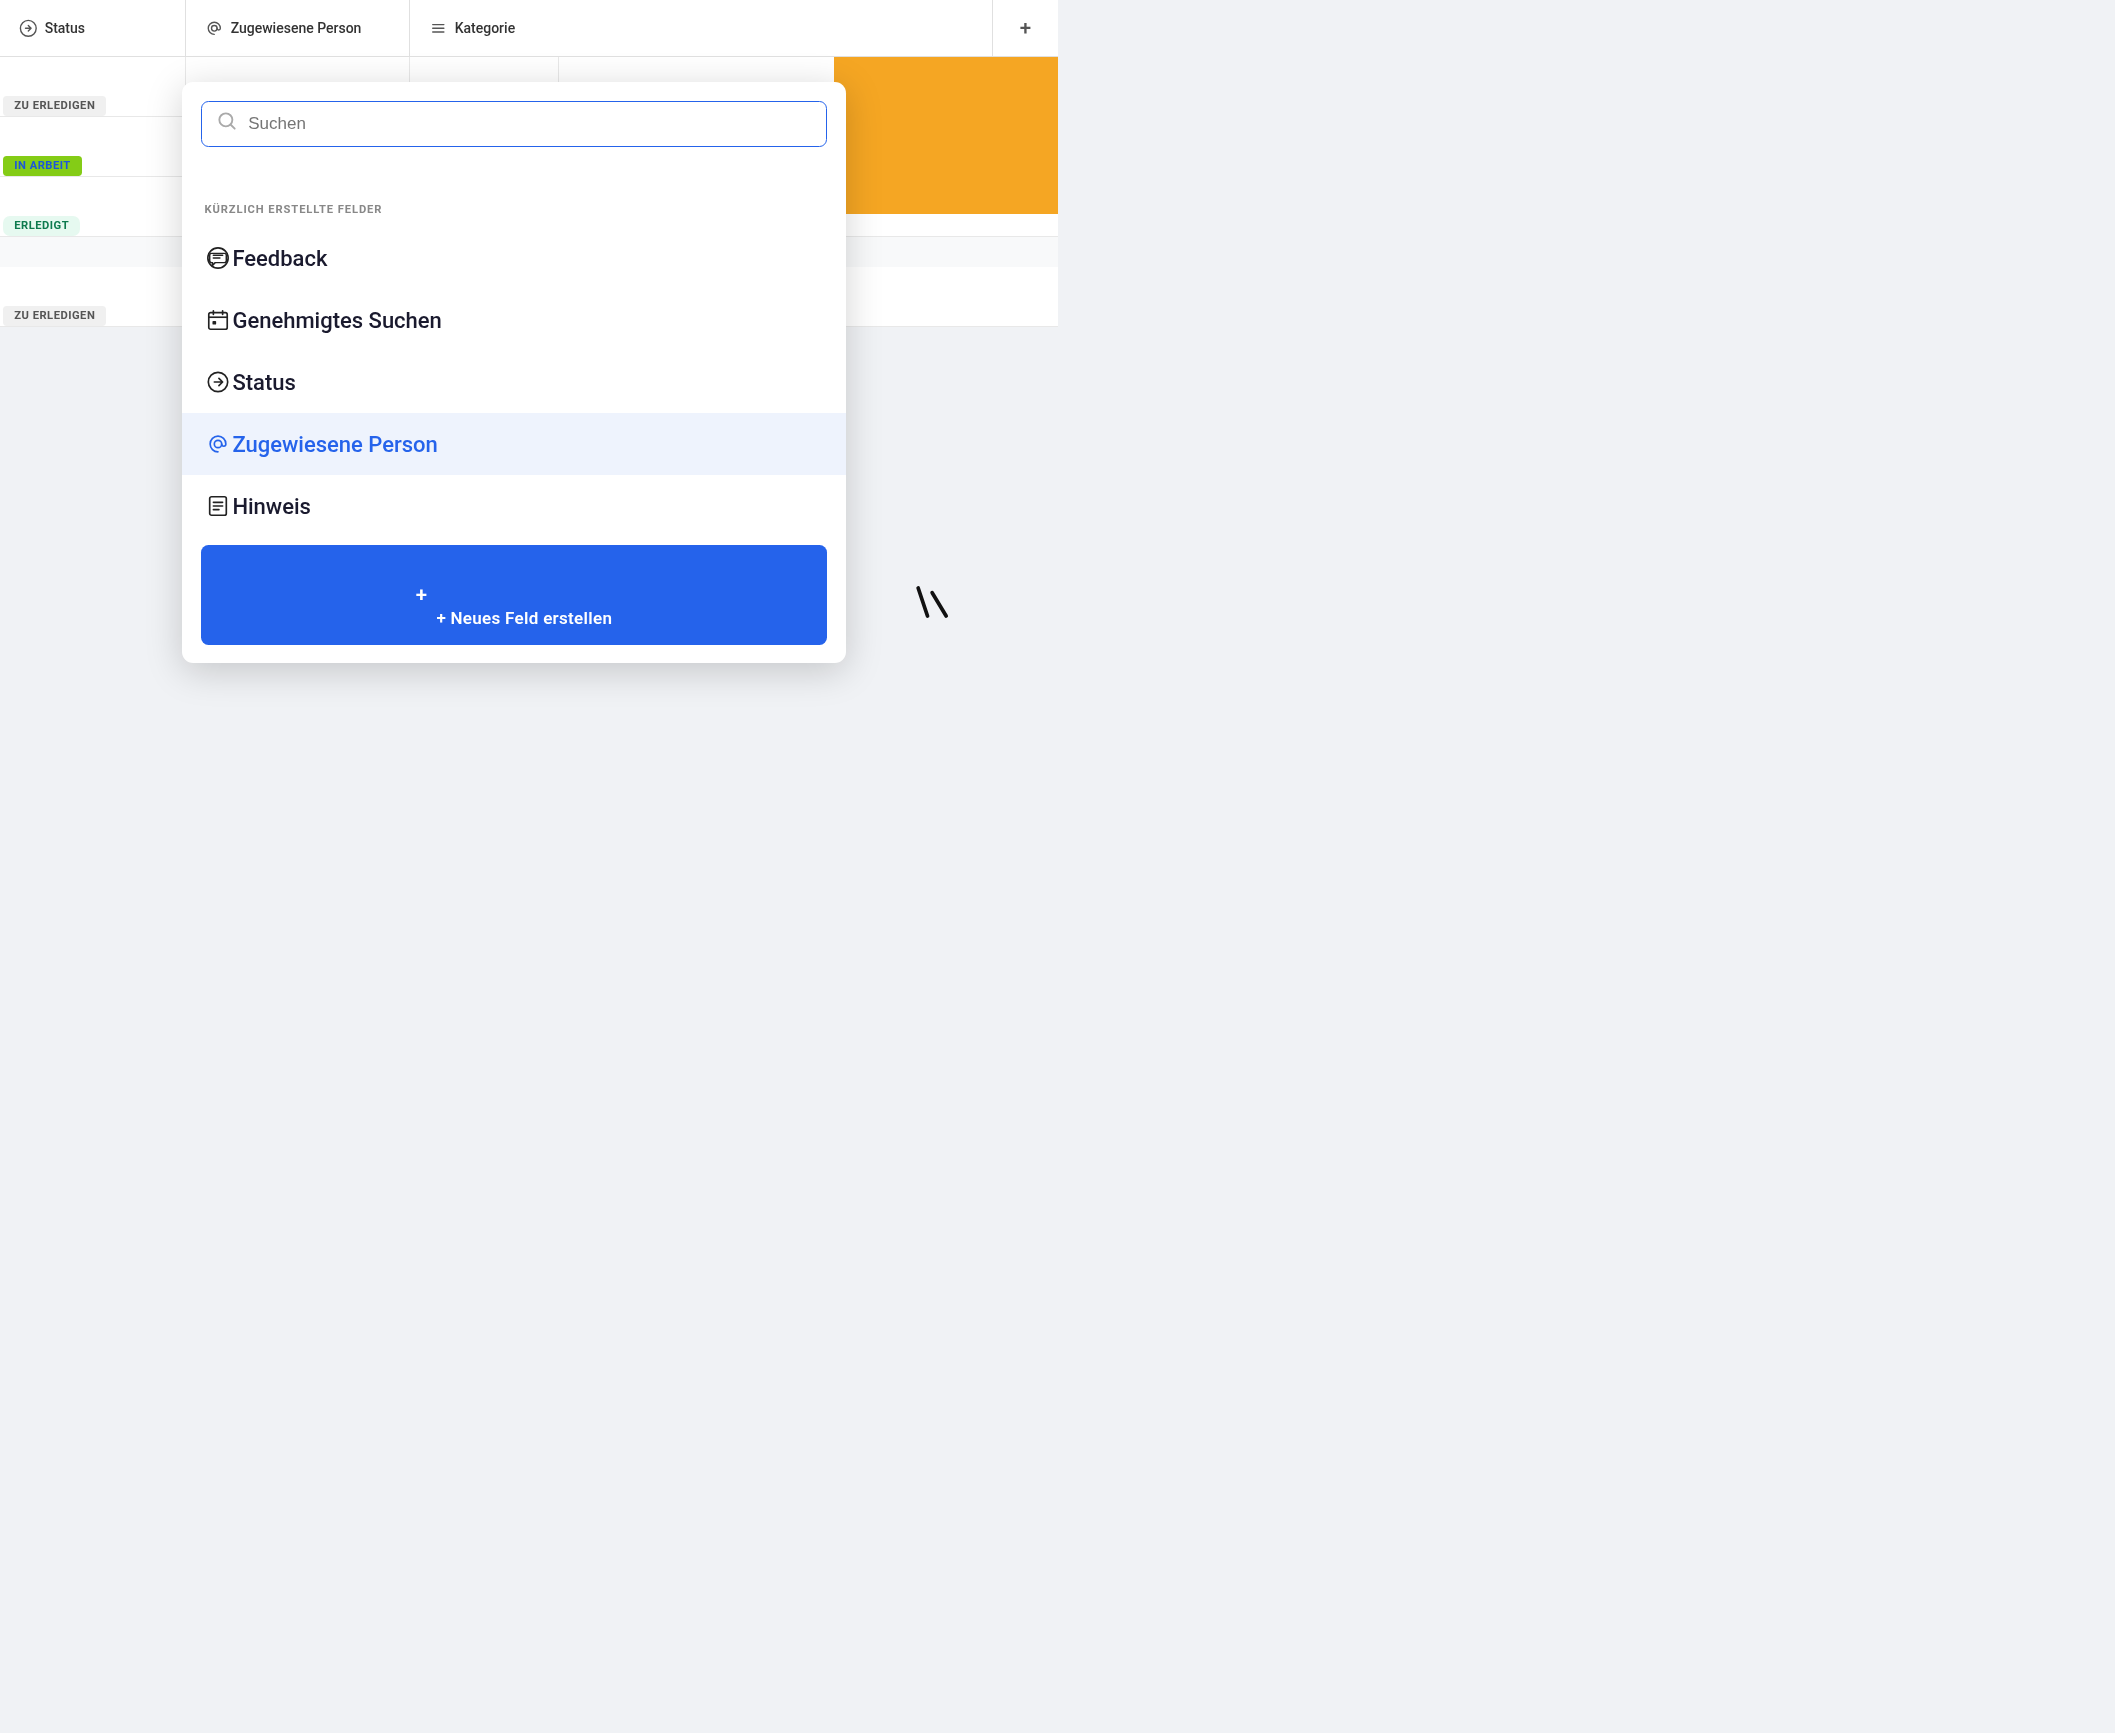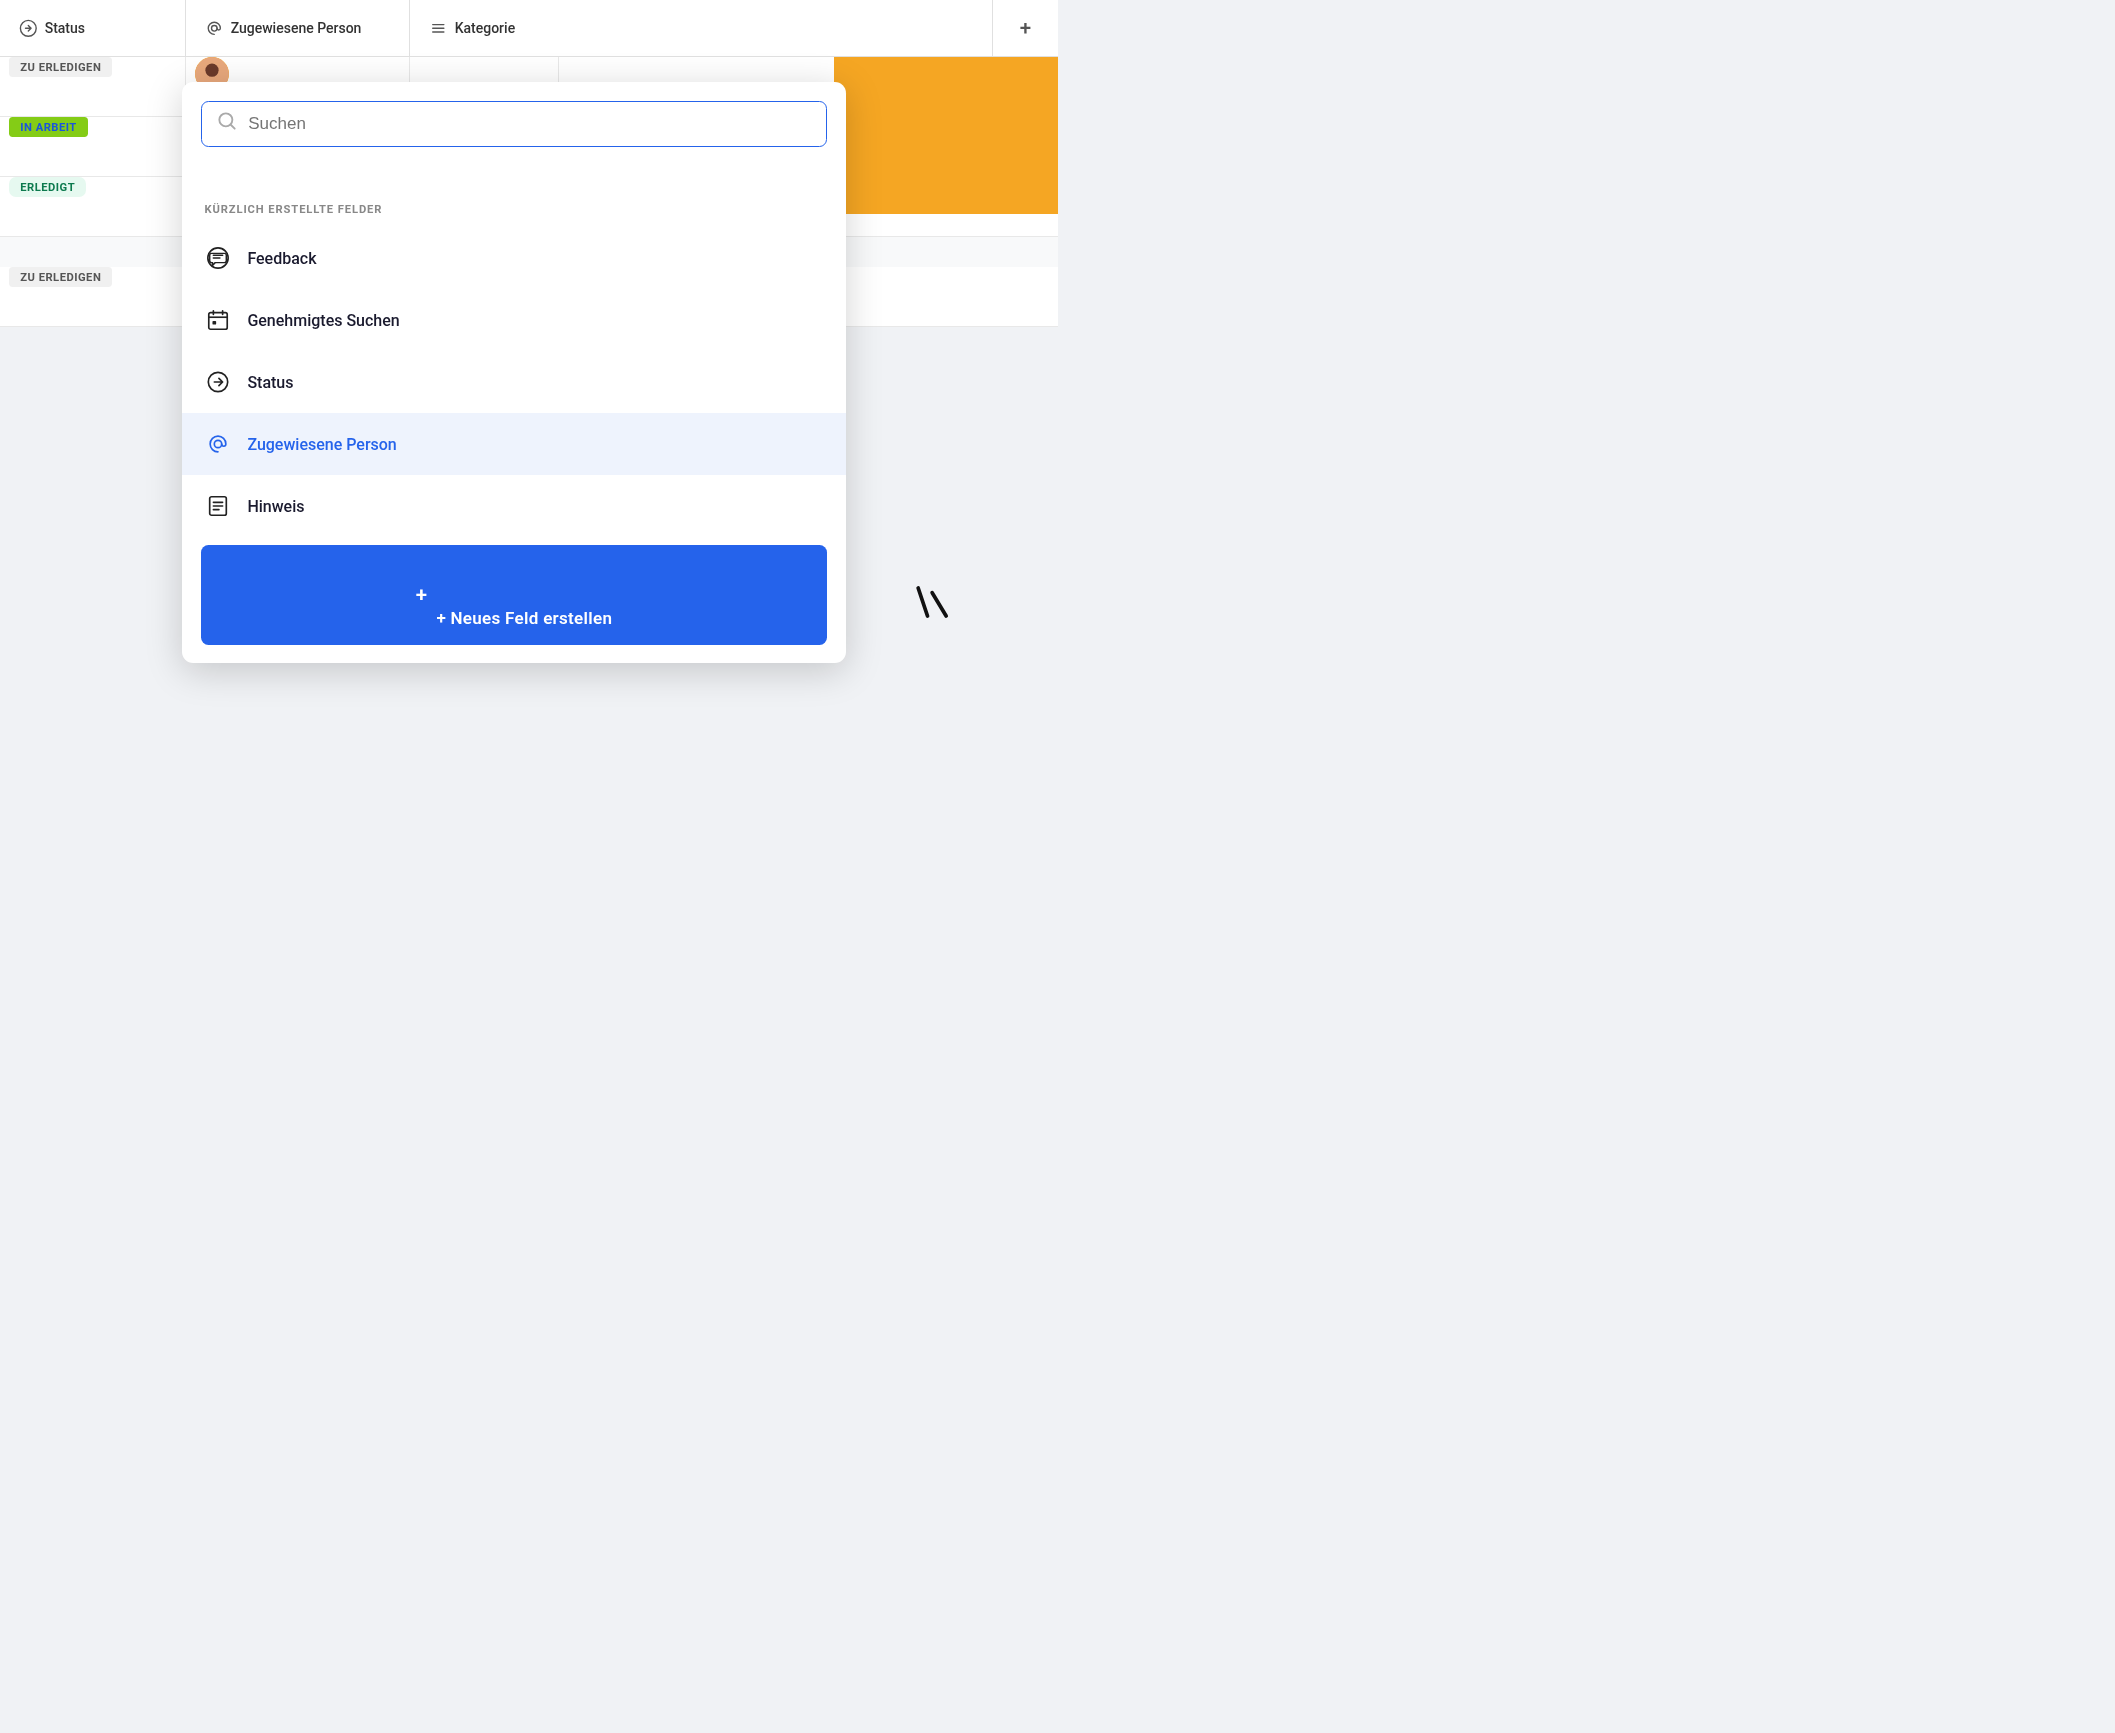--- a/index.html
+++ b/index.html
@@ -58,22 +58,22 @@
     .table-row {
       display: flex;
       border-bottom: 0.9px solid #e8e8e8;
       background: #fff;
       height: 60px;
       align-items: center;
     }
 
     .row-cell {
       display: flex;
-      align-items: flex-start;
-      padding: 0 9px;
+      align-items: flex-end;
+      padding: 0 3px;
       height: 100%;
       border-right: 0.9px solid #e8e8e8;
       min-width: 149px;
     }
 
     .row-cell.status-cell { min-width: 186px; }
     .row-cell.assigned-cell { min-width: 224px; }
 
     .status-badge {
       padding: 3.7px 11.2px;
@@ -173,23 +173,22 @@
       font-weight: 700;
       color: #888;
       letter-spacing: 0.9px;
       text-transform: uppercase;
       margin-top: 34px;
     }
 
     .dropdown-item {
       display: flex;
       align-items: center;
-      gap: 15px;
       padding: 17px 22.4px;
-      font-size: 16px;
+      font-size: 22px;
       font-weight: 500;
       color: #1a1a2e;
       cursor: pointer;
       transition: background 0.1s;
     }
 
     .dropdown-item.highlighted {
       background: #eef3fd;
       color: #2563eb;
     }

